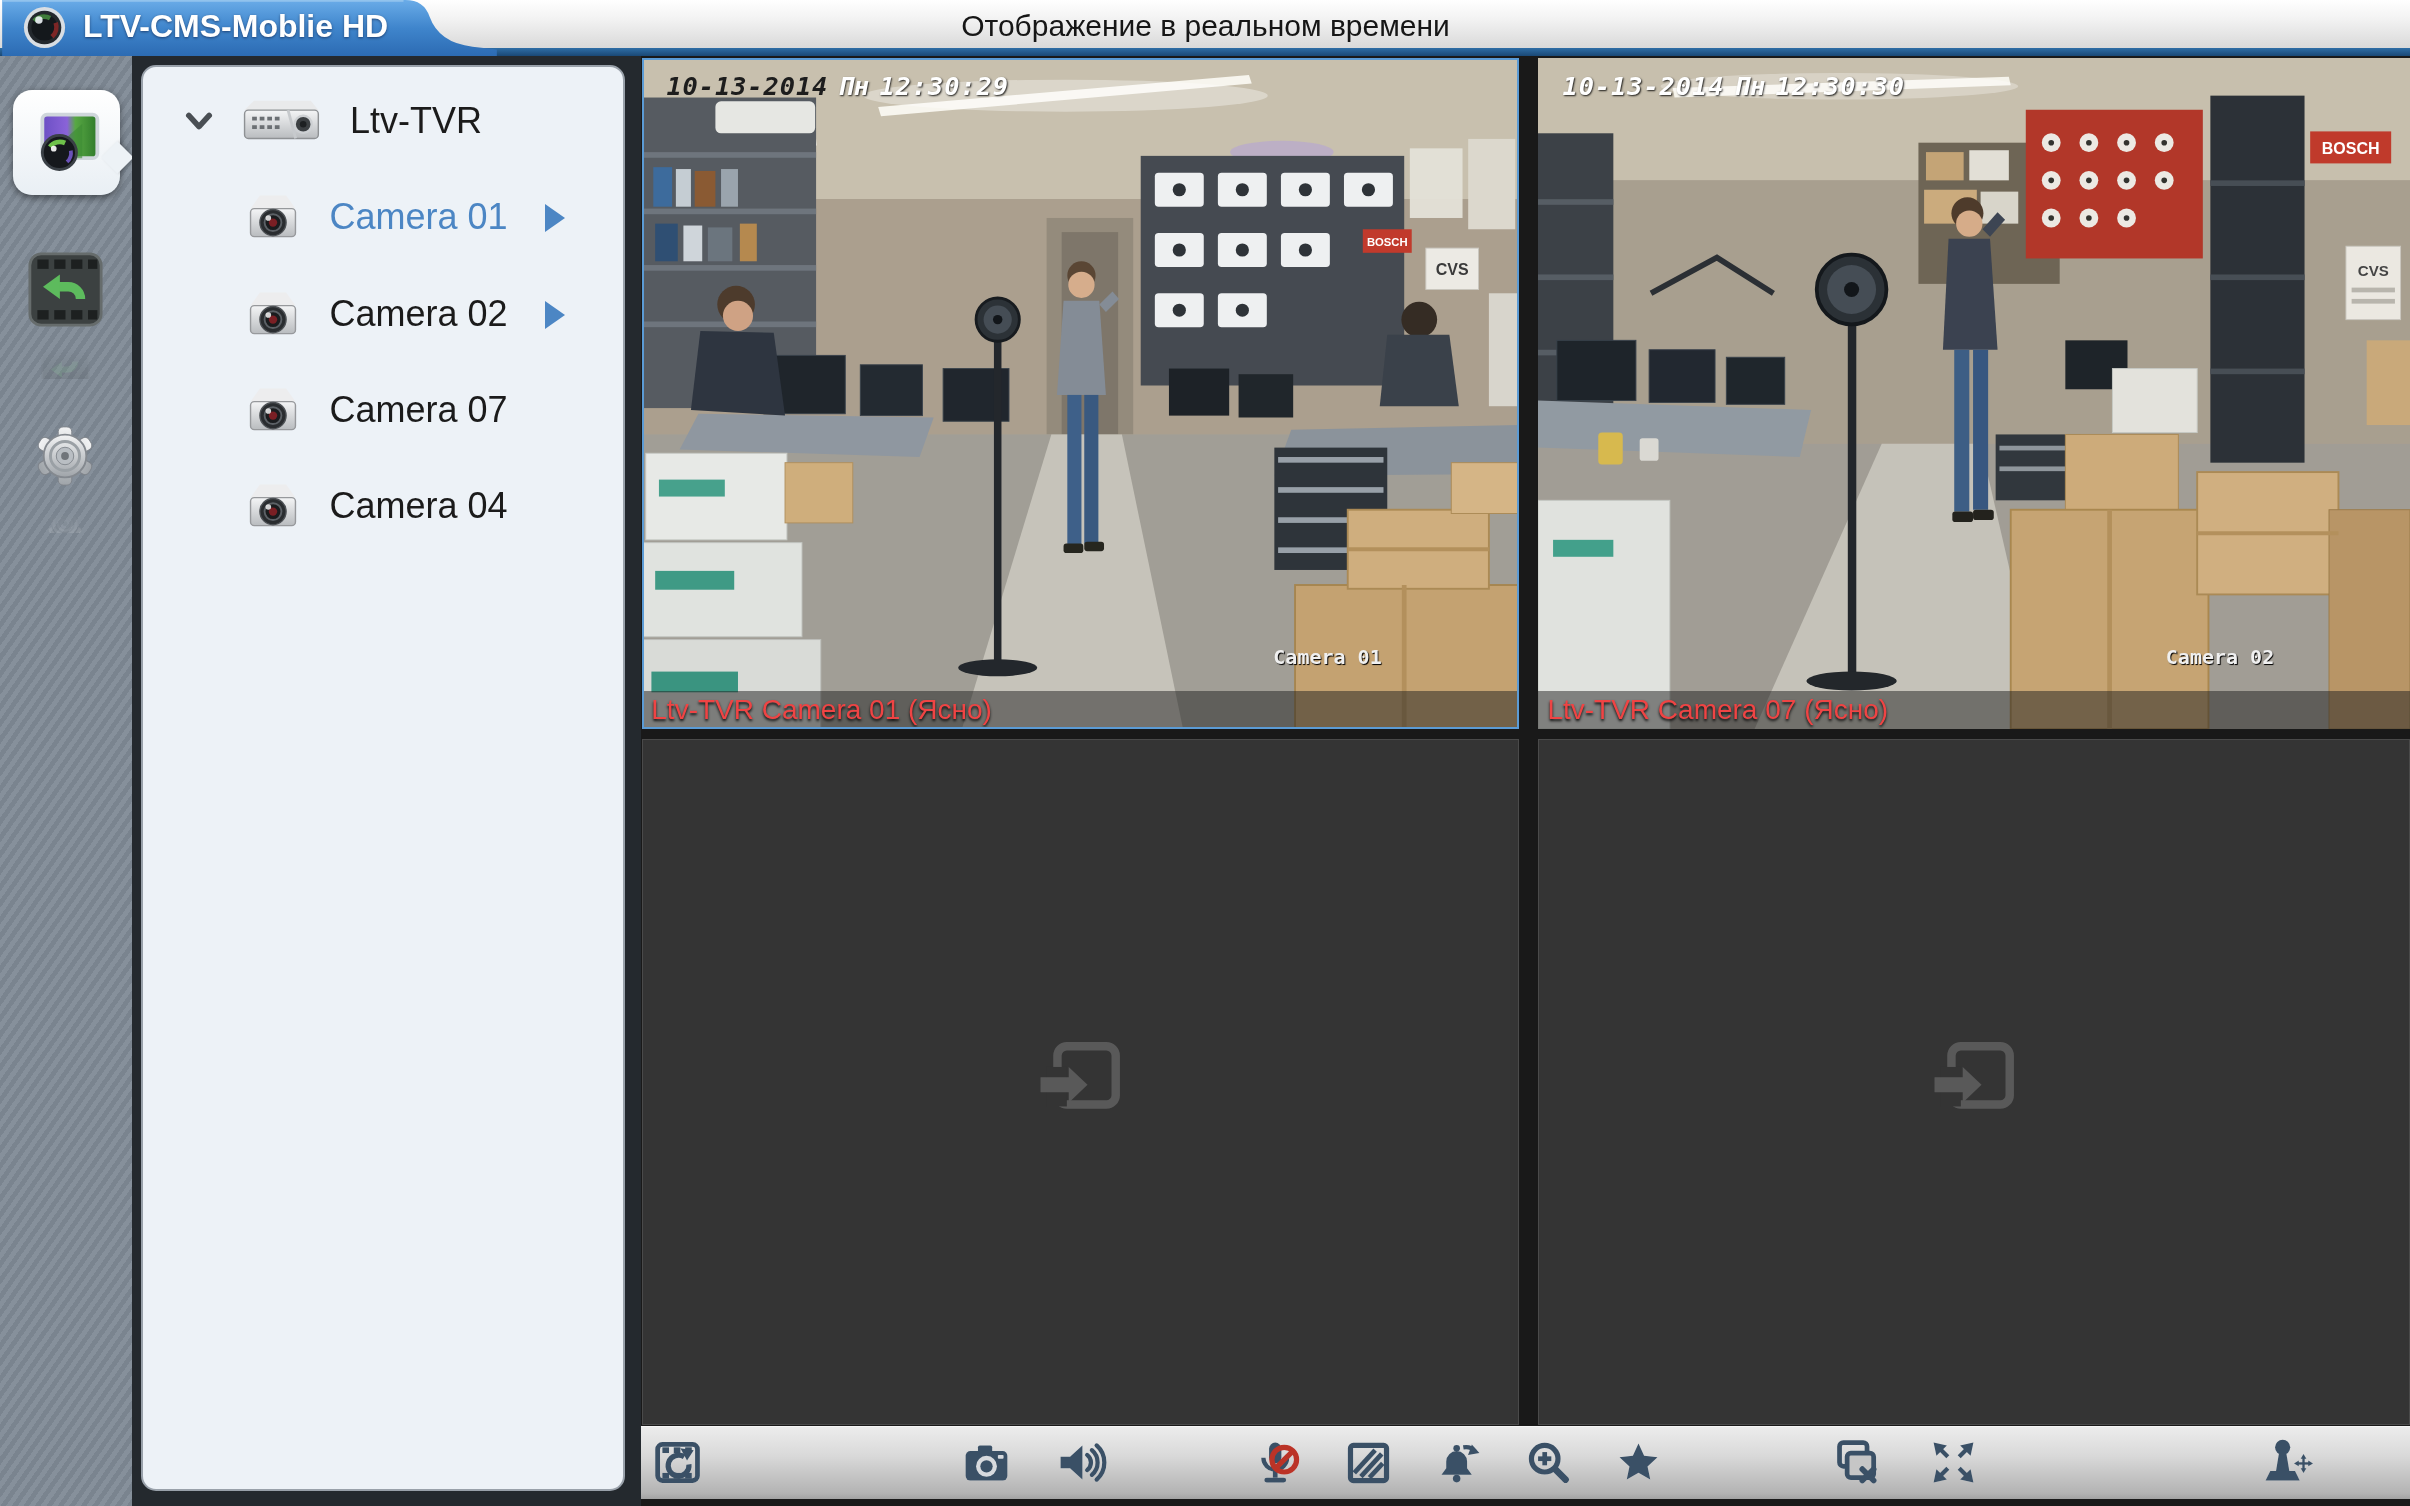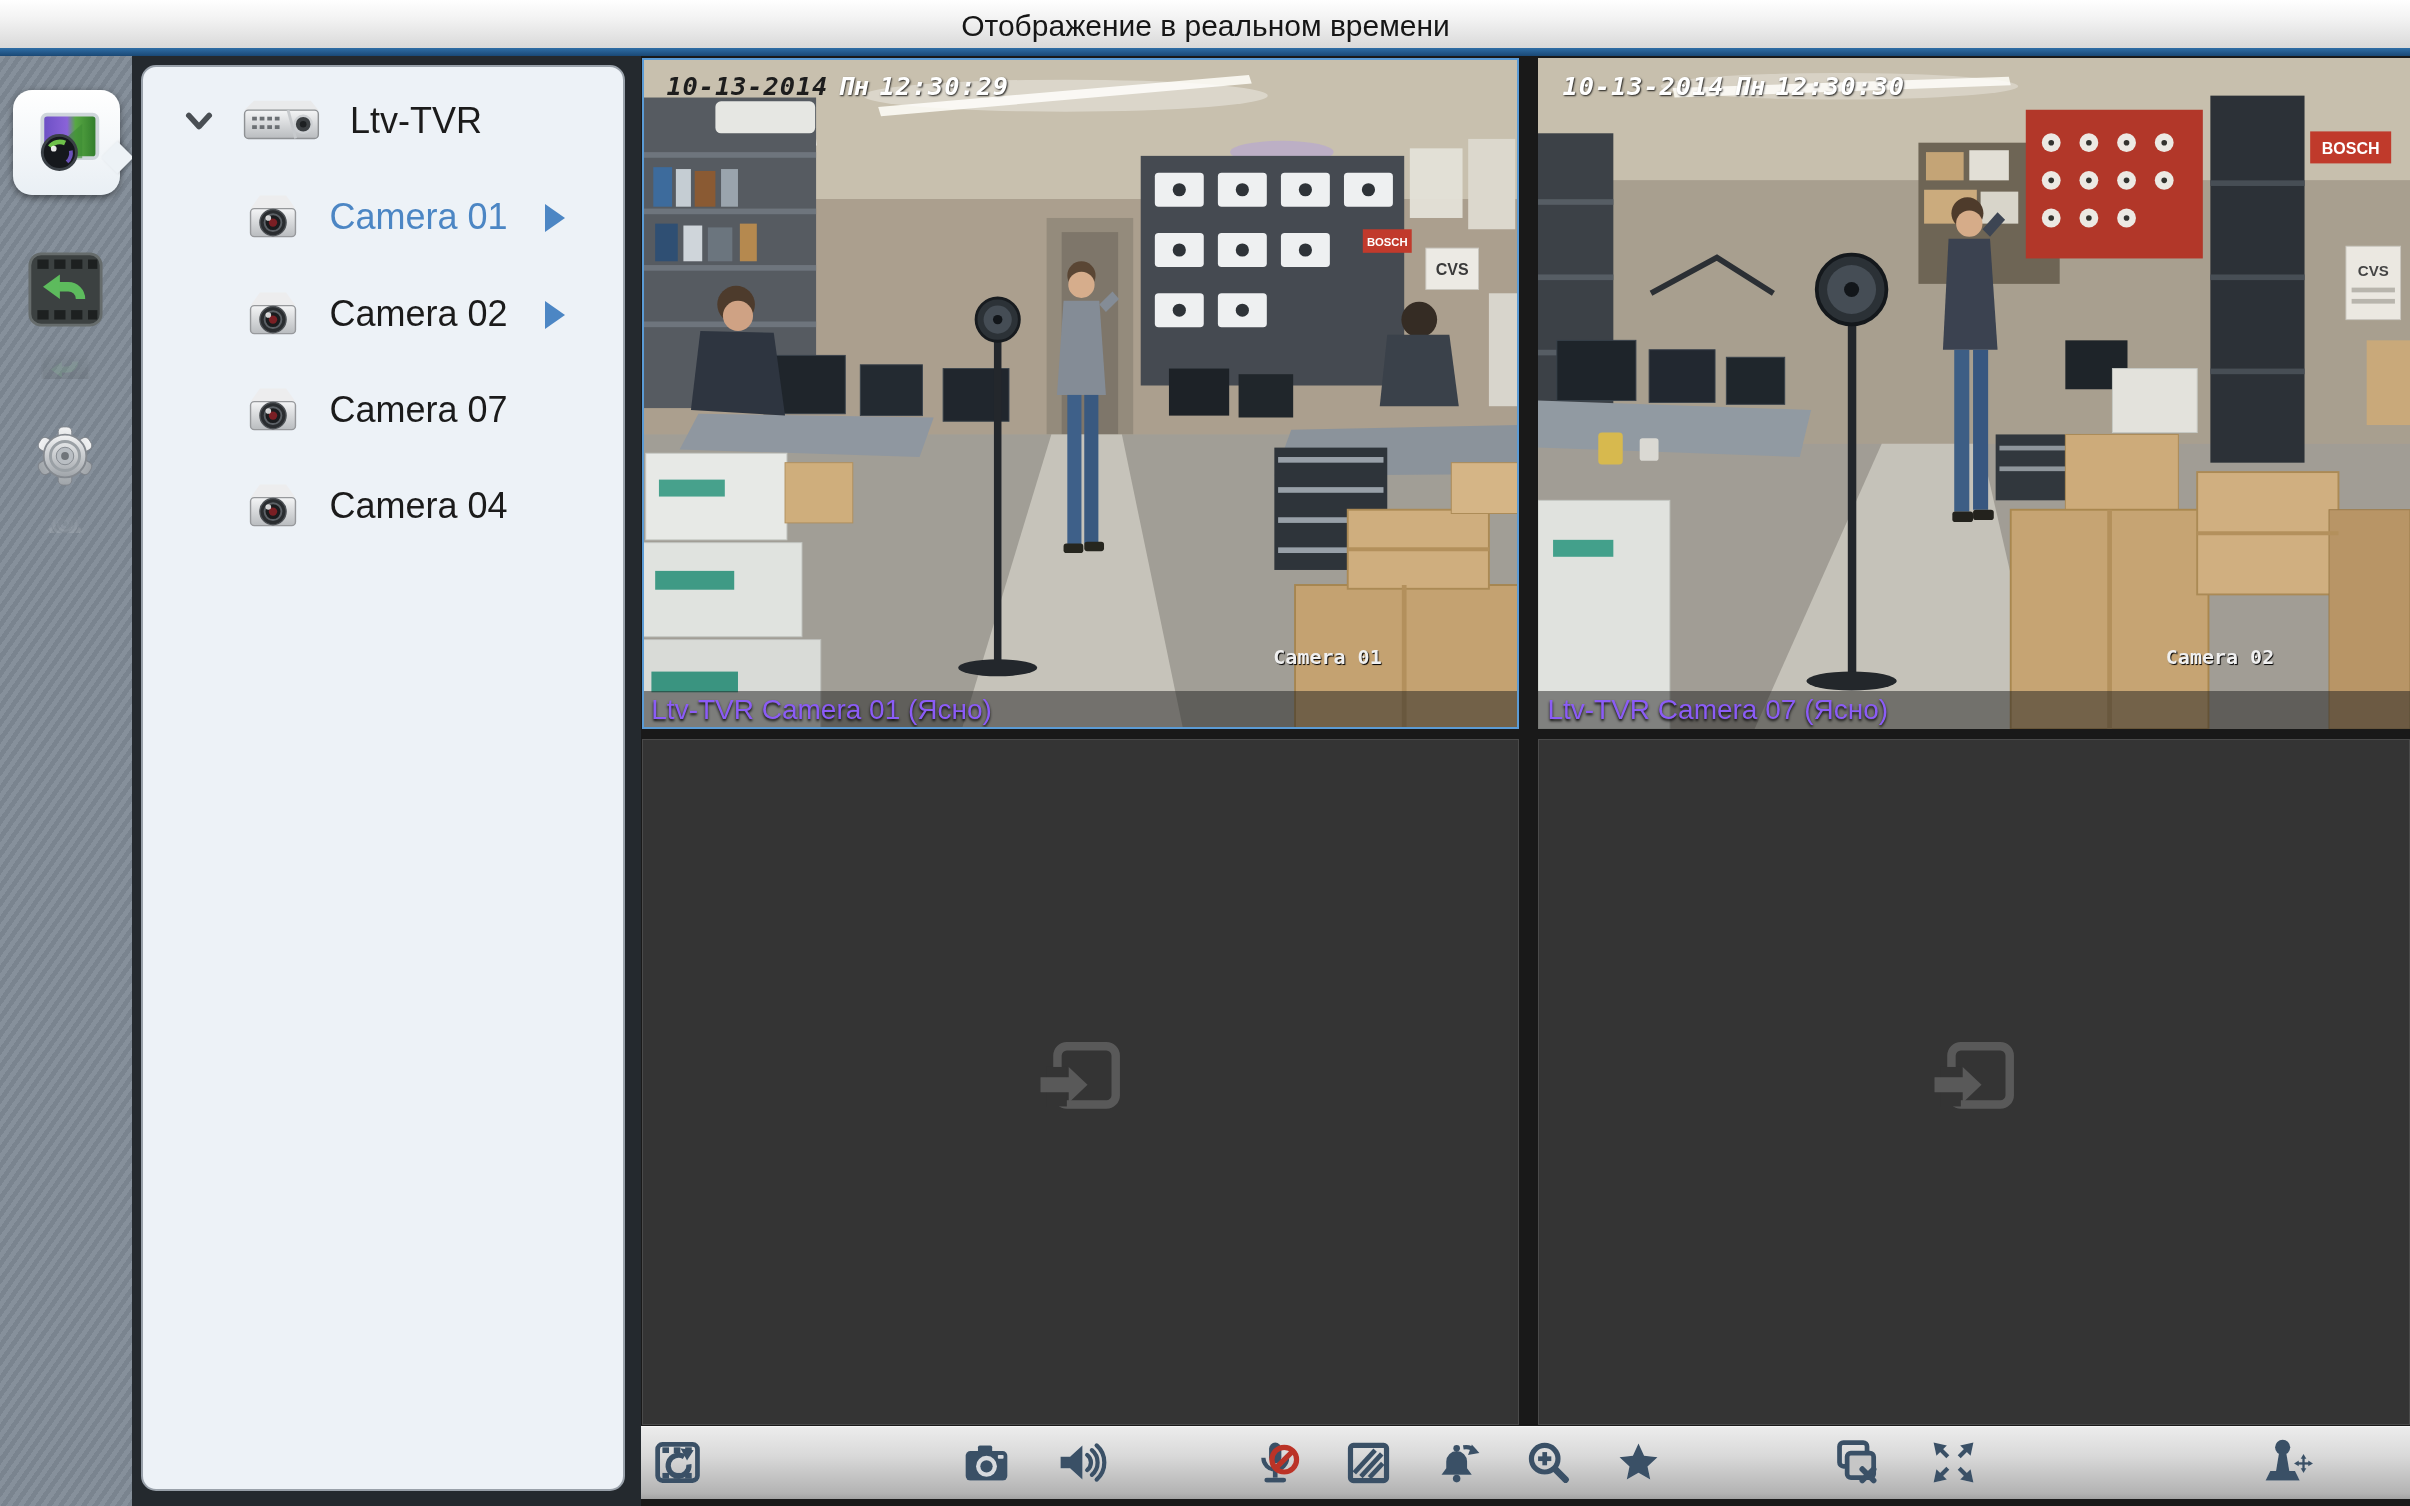--- a/index.html
+++ b/index.html
@@ -60,21 +60,21 @@
   .ts{position:absolute;top:13px;left:24.5px;z-index:4;white-space:nowrap;
       font-family:"DejaVu Sans Mono",monospace;font-weight:bold;font-size:25.4px;letter-spacing:0.9px;
       color:#ffffff;text-shadow:0.9px 0.9px 1.9px rgba(0,0,0,.85);}
   .ts span{margin-right:9.4px;font-style:italic;}
   .ts .dark{color:#1d1d1d;text-shadow:0 0 0 transparent;}
   .osdname{position:absolute;z-index:4;left:72%;top:87.5%;
       font-family:"DejaVu Sans Mono",monospace;font-weight:bold;font-size:20px;
       color:#f0f0f0;text-shadow:0.9px 0.9px 0.9px #000;}
   .cap{position:absolute;left:0;right:0;bottom:0;height:38px;z-index:5;
       background:rgba(32,32,32,.5);display:flex;align-items:center;padding:0 9.4px;
-      color:#8b5cf6;font-size:28px;text-shadow:0 1.9px 2.8px rgba(0,0,0,.9);}
+      color:#ef4444;font-size:28px;text-shadow:0 1.9px 2.8px rgba(0,0,0,.9);}
 
   
   .toolbar{position:absolute;left:0;top:1370px;width:1769px;height:73px;
       background:linear-gradient(180deg,#ececec 0%,#d9d9d9 40%,#b3b3b3 92%,#a2a2a2 100%);
       border-top:0.9px solid #f6f6f6;box-sizing:border-box;}
   .tbtn{position:absolute;top:5.6px;width:60px;height:60px;display:flex;align-items:center;justify-content:center;}
   .tbtn svg{filter:drop-shadow(0 0.9px 0 rgba(255,255,255,.5));}
 </style>
 </head>
 <body>
@@ -268,20 +268,30 @@
       <polygon points="58,30 53,27 53,33" fill="#3a5066"></polygon>
     </symbol>
   </defs>
 </svg>
 
 <div class="stage">
 
   <header class="titlebar">
     <div class="pagetitle">Отображение в реальном времени</div>
     <div class="bluestrip"></div>
+    <div class="apptab">
+      <svg width="499" height="56" viewBox="0 0 530 60">
+        <path d="M0 0 H432 Q452 0 458 18 Q468 46 504 50 L530 53 V60 H0 Z" fill="url(#tabg)"></path>
+        <path d="M0 1 H430" stroke="#9cc9ef" stroke-width="2" opacity=".8"></path>
+      </svg>
+      <svg class="applogo" viewBox="0 0 46 46" width="43" height="43">
+          <use href="#sym-logo"></use>
+        </svg>
+      <span class="apptitle">LTV-CMS-Moblie HD</span>
+    </div>
   </header>
 
   <nav class="rail">
     <div class="navbtn bubble">
       <svg width="72" height="72" viewBox="0 0 76 76">
           <use href="#sym-live"></use>
         </svg>
     </div>
     <div class="navbtn nav-film">
       <svg width="75" height="75" viewBox="0 0 80 80">

